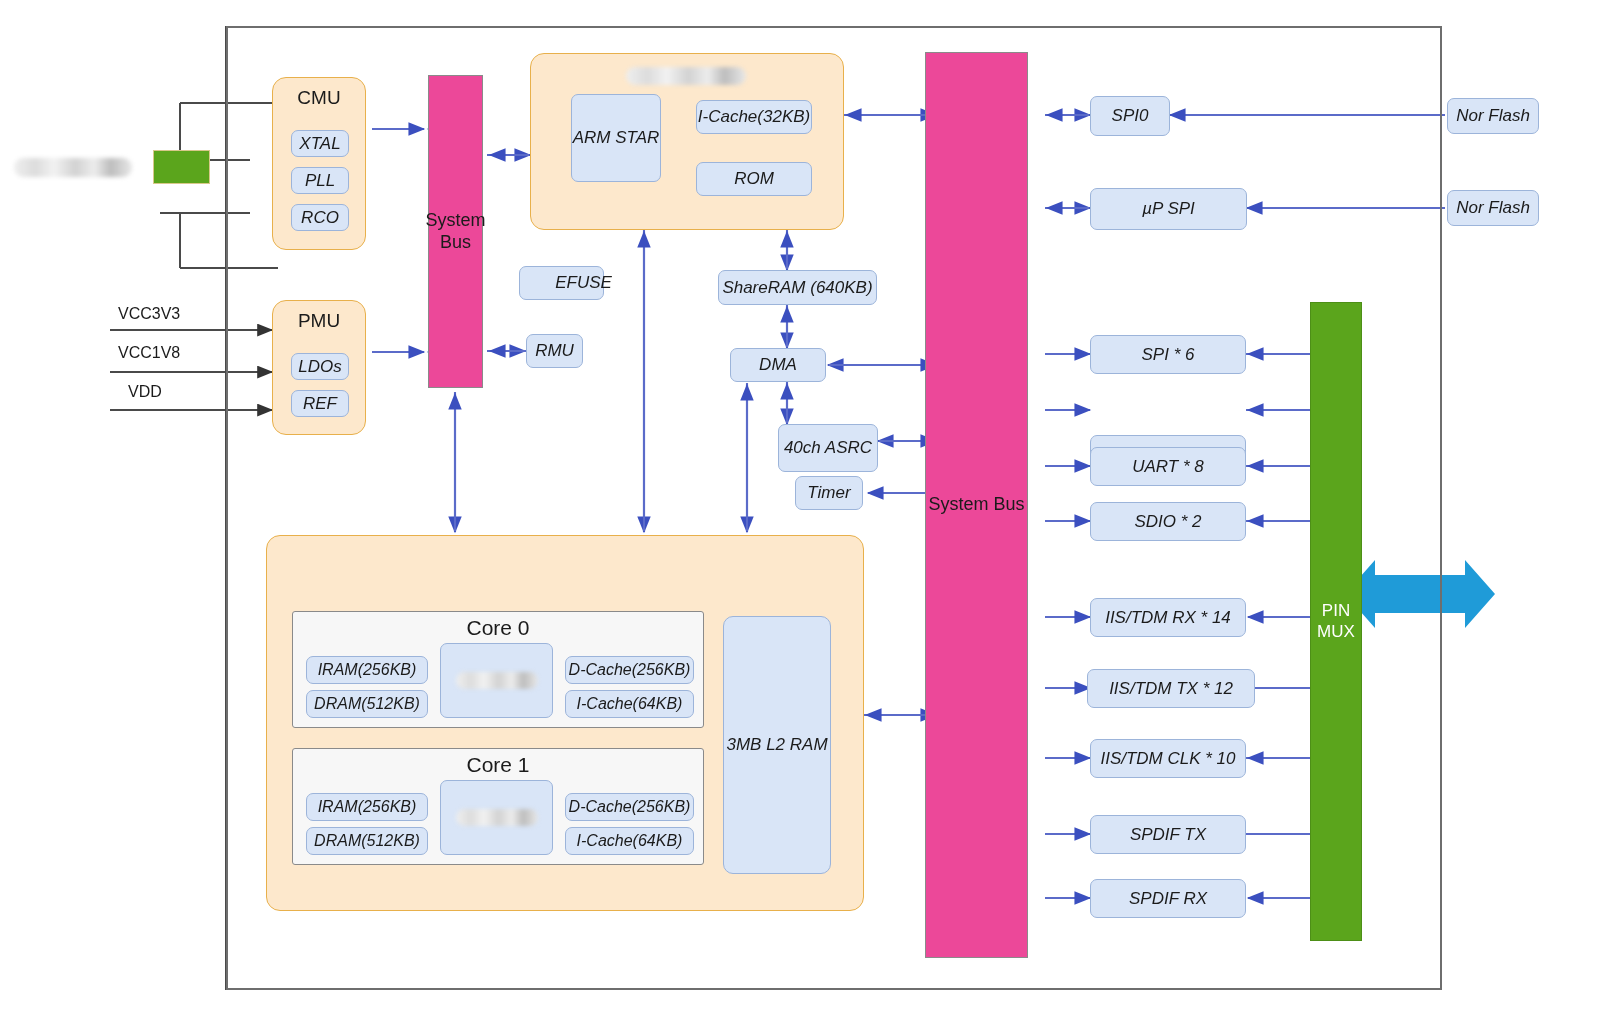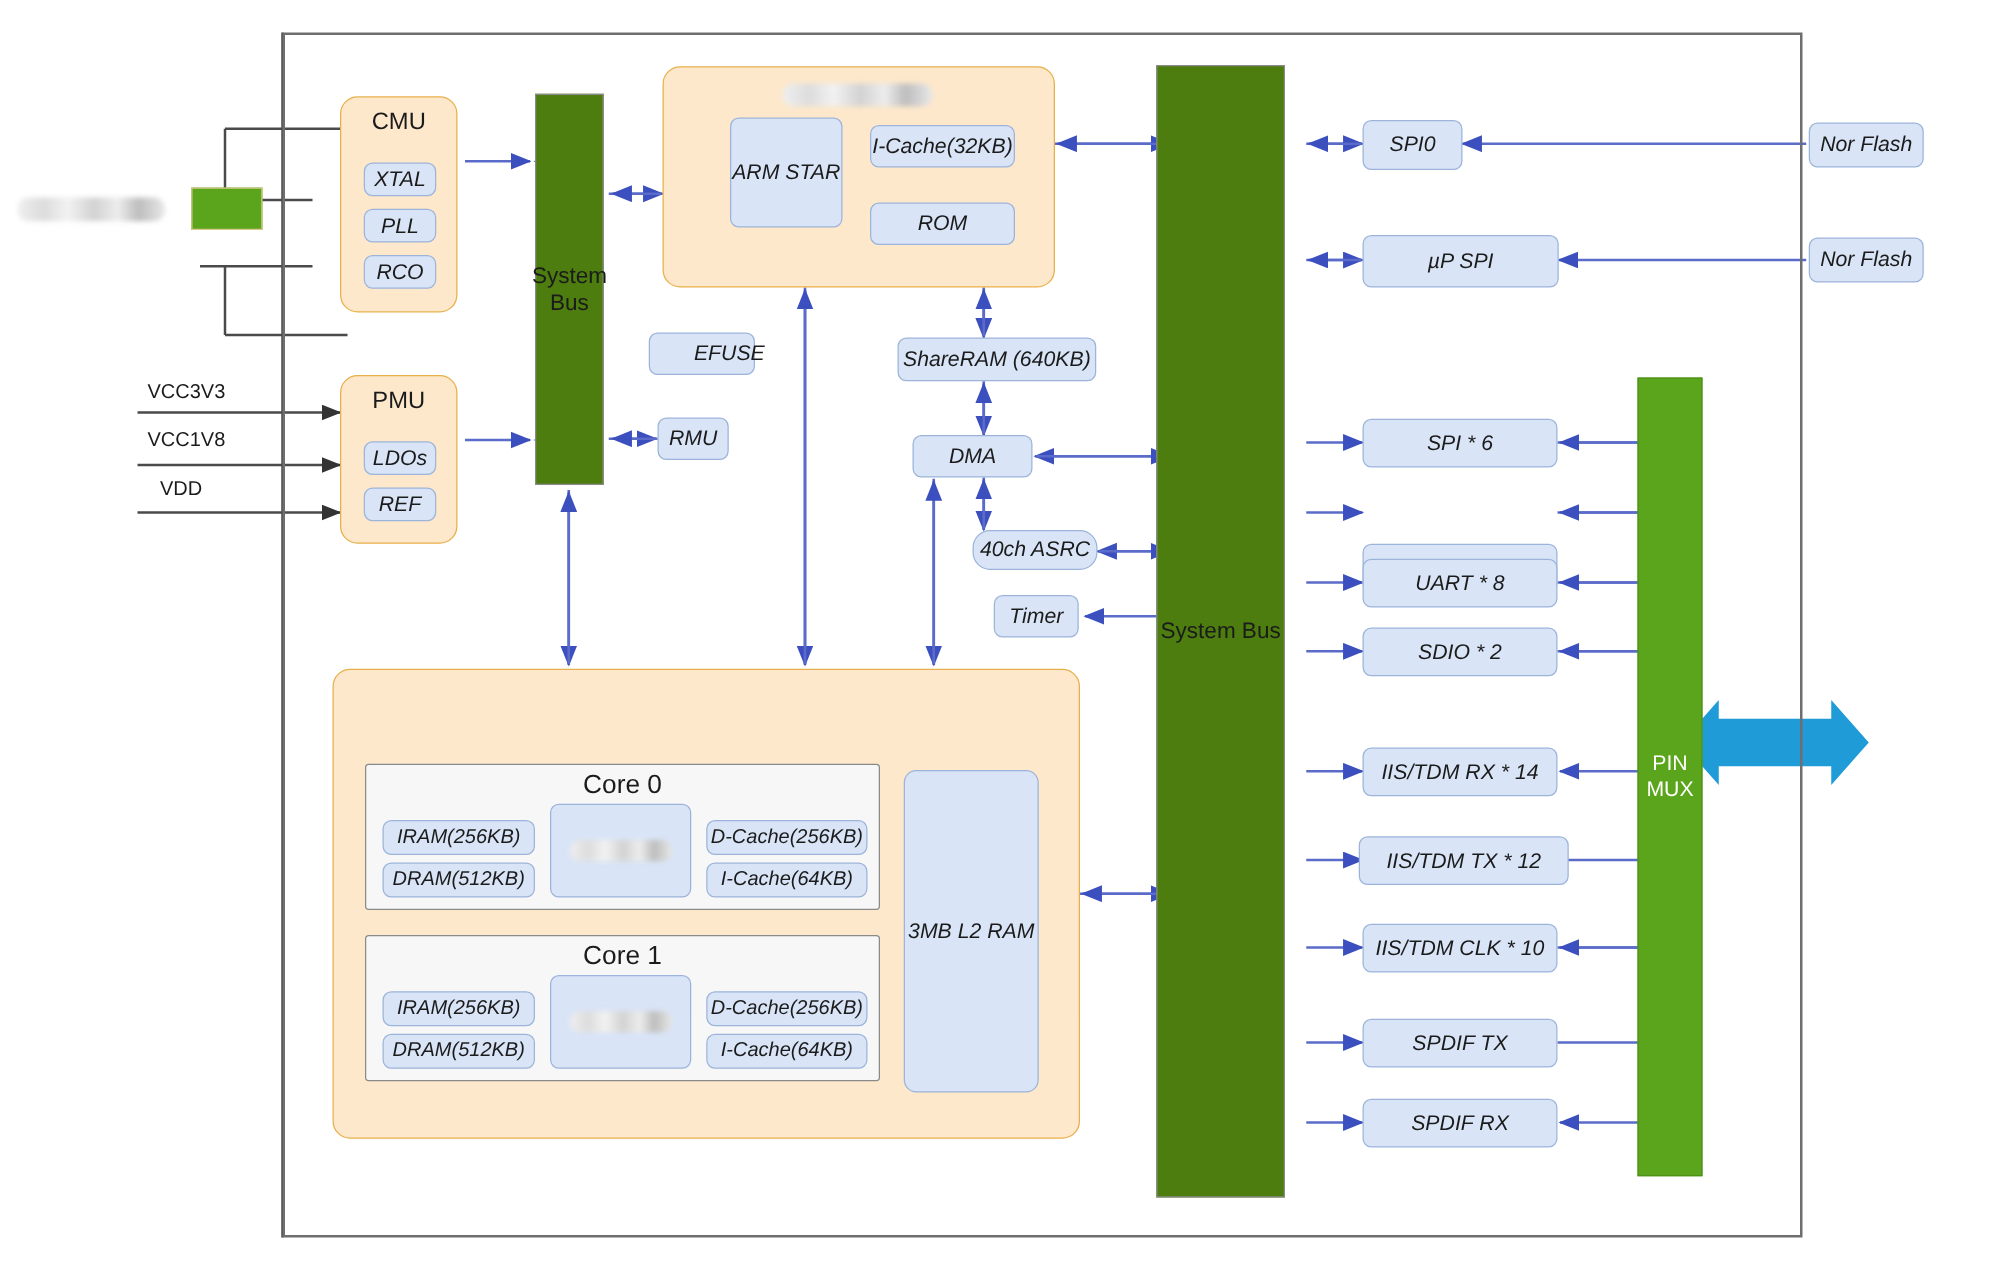--- a/index.html
+++ b/index.html
@@ -47,21 +47,21 @@
     justify-content: center;
     font-size: 17px;
     color: #1b1b1b;
     text-align: center;
     line-height: 1.15;
     font-style: italic;
   }
   .bbox.small { font-size: 16px; }
 
   .busbox {                   
-    background: #4d7c0f;
+    background: #ec4899;
     border: 1.6px solid #8a8a8a;
     display: flex;
     align-items: center;
     justify-content: center;
     text-align: left;
     font-size: 18px;
     color: #1b1b1b;
     line-height: 1.2;
   }
 
@@ -246,34 +246,34 @@
     <div class="abs bbox" style="left:18px; top:89px; width:58px; height:27px;">REF</div>
   </div>
 
   <div class="abs busbox" style="left:428px; top:75px; width:55px; height:313px; flex-direction:column;">
     <span>System</span>
     <span>Bus</span>
   </div>
 
   <div class="abs grp" style="left:530px; top:53px; width:314px; height:177px;">
     <div class="abs redact" style="left:95px; top:13px; width:120px; height:18px;"></div>
-    <div class="abs bbox" style="left:53px; top:40px; width:90px; height:88px;">ARM STAR</div>
+    <div class="abs bbox" style="left:40px; top:40px; width:90px; height:88px;">ARM STAR</div>
     <div class="abs bbox" style="left:165px; top:46px; width:116px; height:34px;">I-Cache(32KB)</div>
     <div class="abs bbox" style="left:165px; top:108px; width:116px; height:34px;">ROM</div>
   </div>
 
   <div class="abs bbox" style="left:519px; top:266px; width:85px; height:34px;padding-left:44px;">EFUSE</div>
 
   <div class="abs bbox" style="left:526px; top:334px; width:57px; height:34px;">RMU</div>
 
   <div class="abs bbox" style="left:718px; top:270px; width:159px; height:35px;">ShareRAM (640KB)</div>
 
   <div class="abs bbox" style="left:730px; top:348px; width:96px; height:34px;">DMA</div>
 
-  <div class="abs bbox" style="left:778px; top:424px; width:100px; height:32px;border-radius:14px;">40ch ASRC</div>
+  <div class="abs bbox" style="left:778px; top:424px; width:100px; height:48px;">40ch ASRC</div>
 
   <div class="abs bbox" style="left:795px; top:476px; width:68px; height:34px;">Timer</div>
 
   <div class="abs busbox" style="left:925px; top:52px; width:103px; height:906px;">
     <span>System Bus</span>
   </div>
 
   <div class="abs grp" style="left:266px; top:535px; width:598px; height:376px;">
 
     <div class="abs corebox" style="left:25px; top:75px; width:412px; height:117px;">

